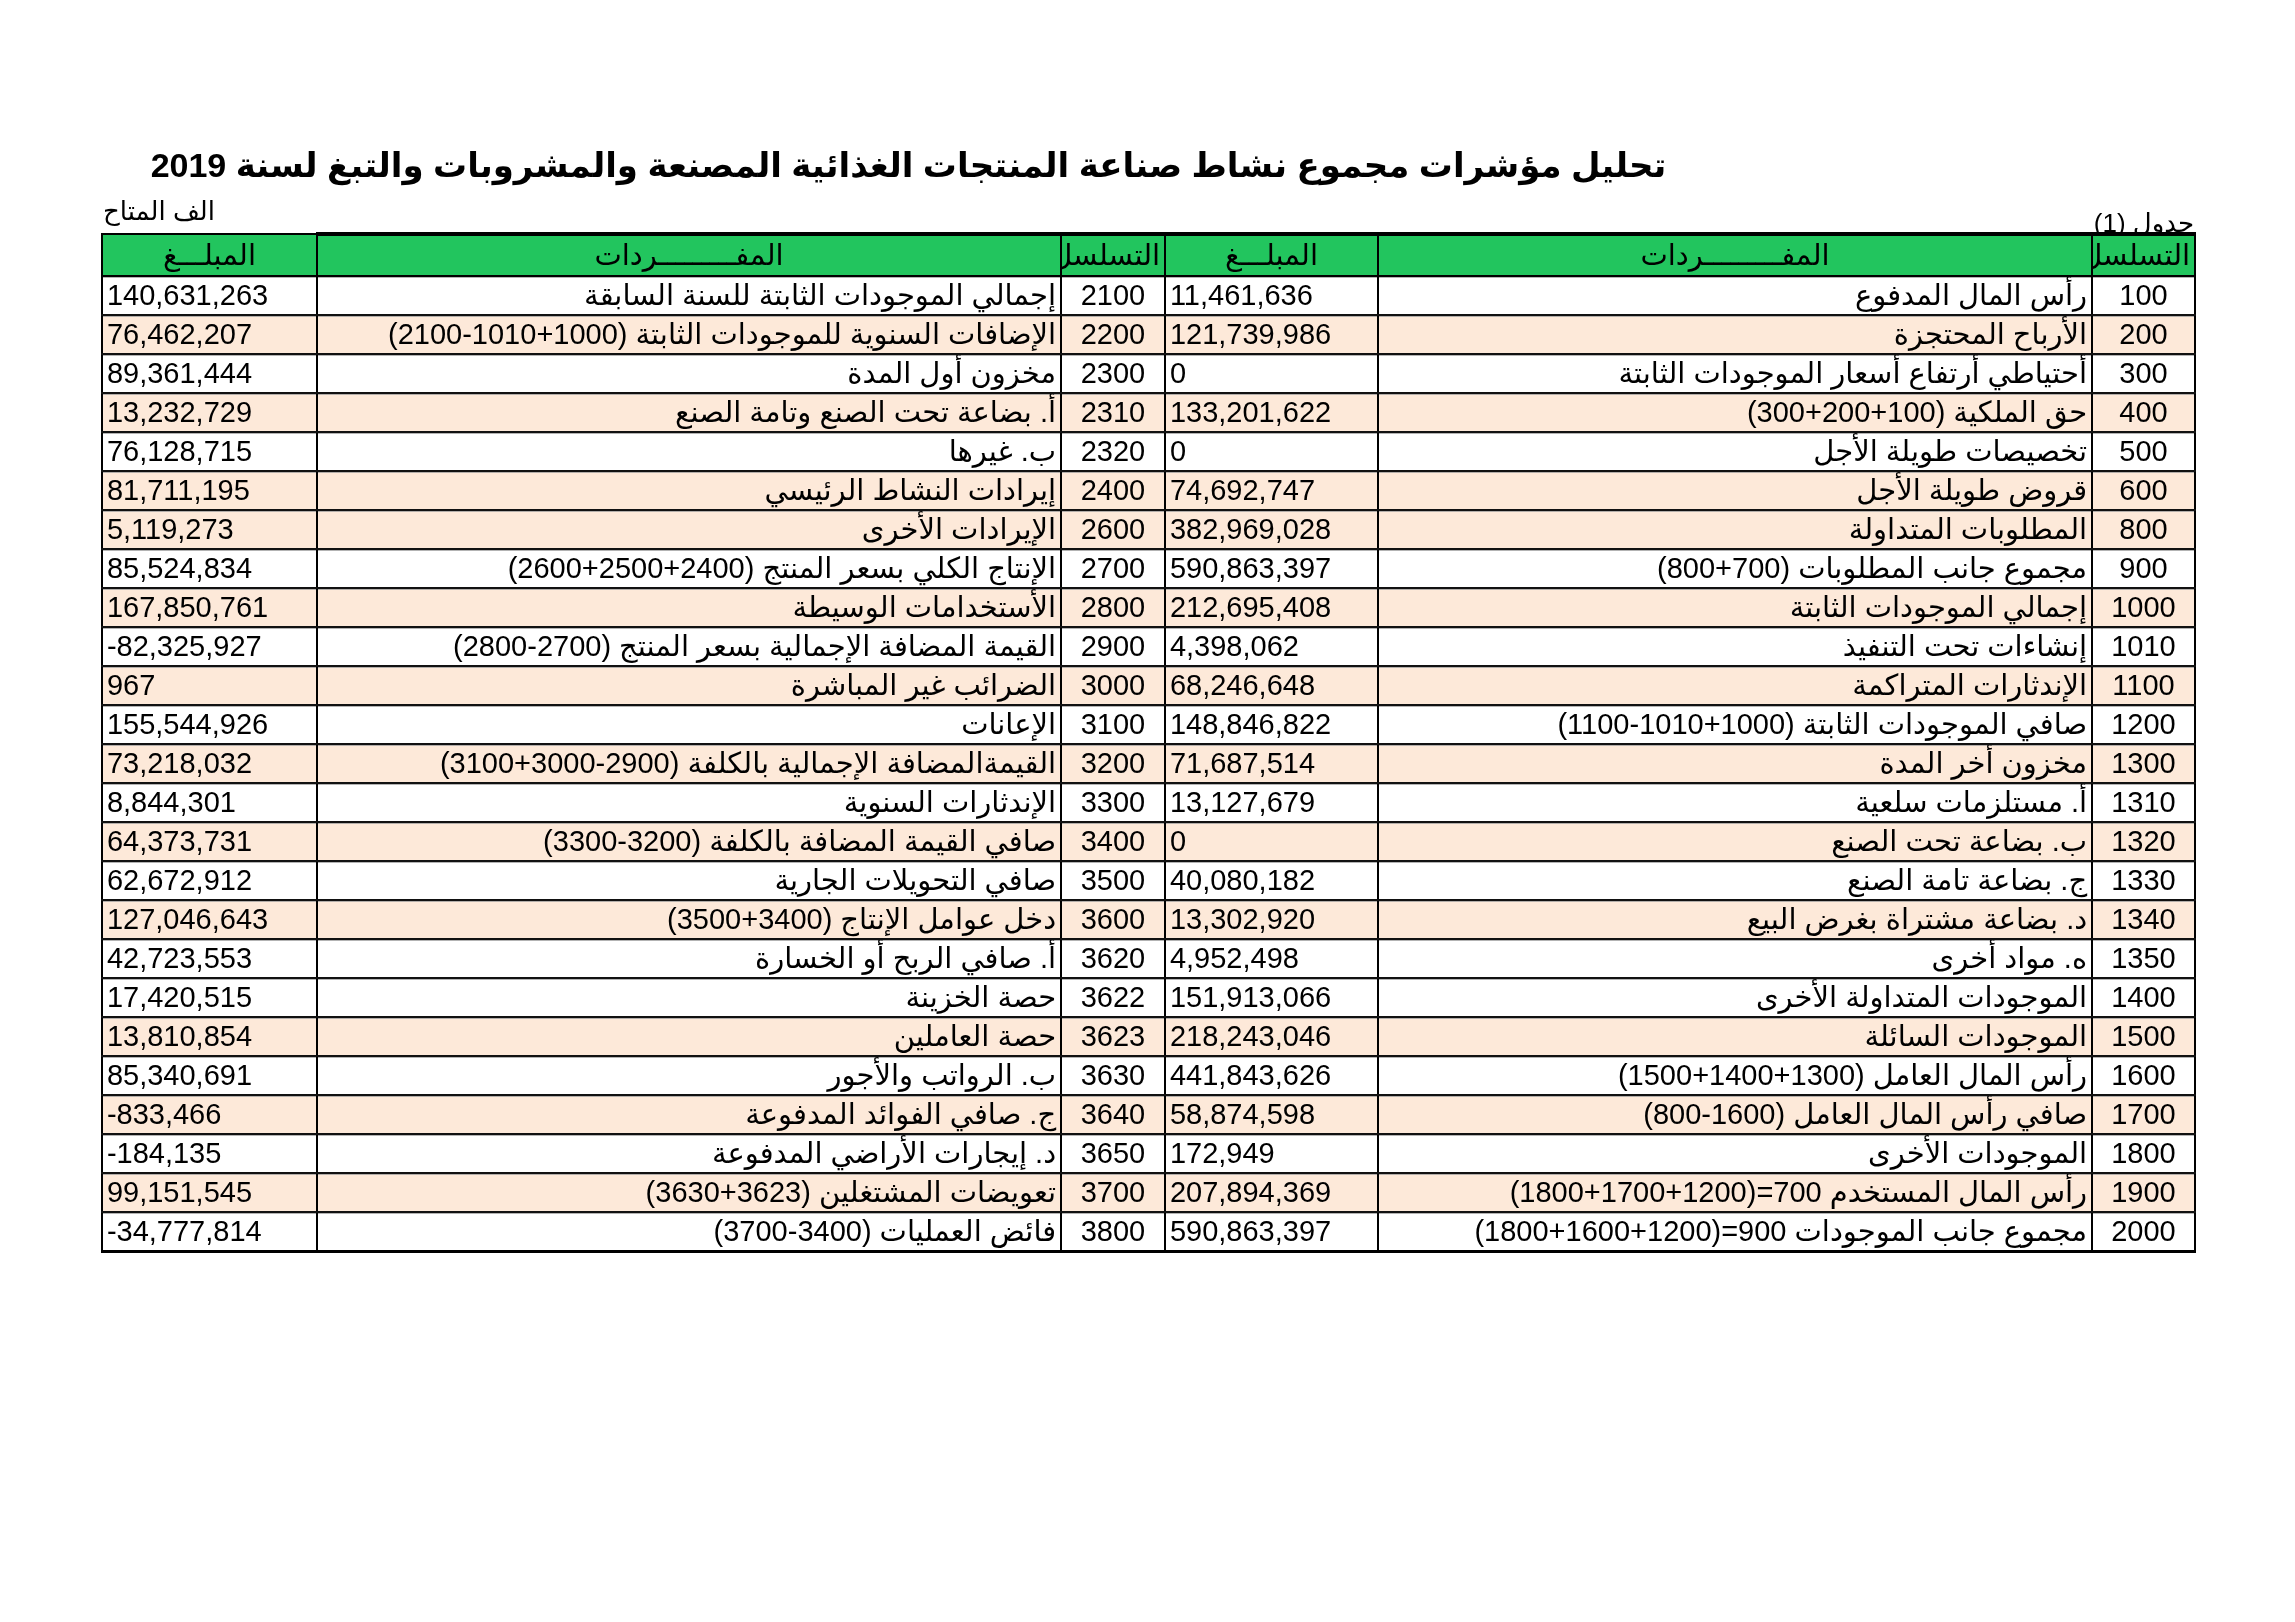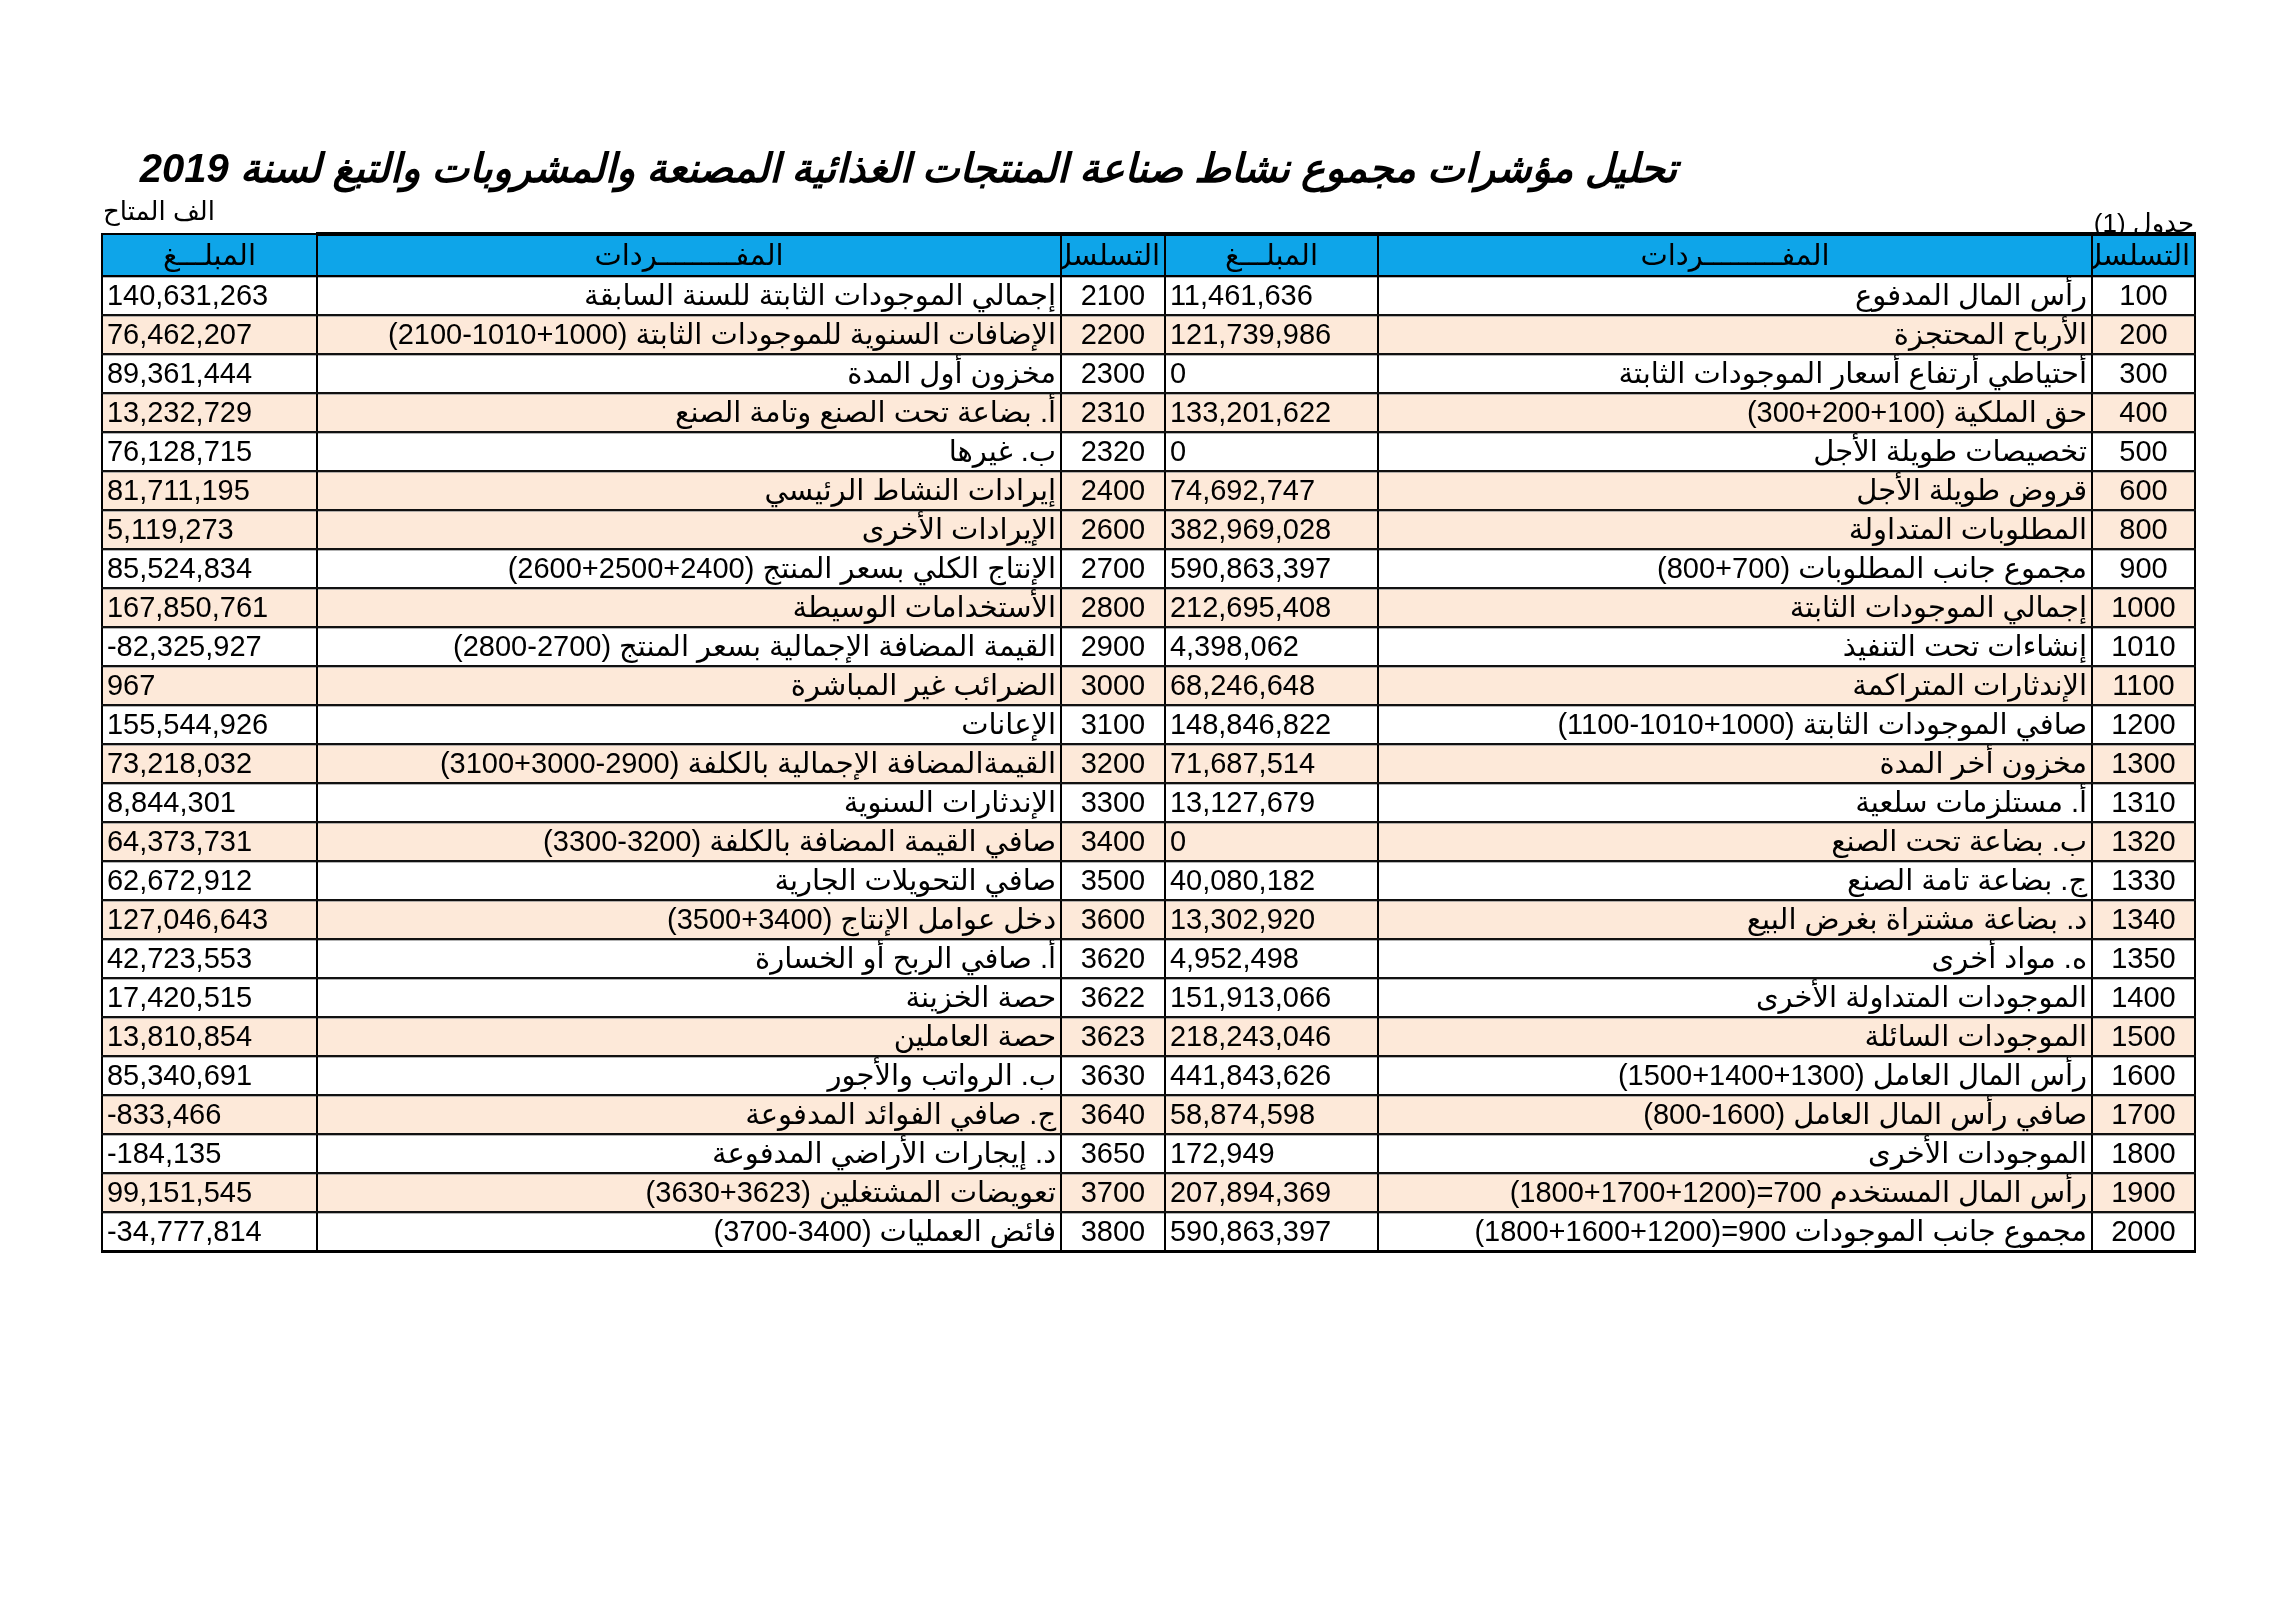--- a/index.html
+++ b/index.html
@@ -14,25 +14,24 @@
       overflow: hidden;
       font-family: "Liberation Sans", "DejaVu Sans", sans-serif;
       color: #000;
     }
     .title {
       position: absolute;
       left: 0;
       width: 1817px;
       top: 145px;
       text-align: center;
-      font-size: 40px;
+      font-size: 34px;
       font-weight: bold;
       direction: rtl;
       letter-spacing: 0;
-      font-style: italic;
     }
     .table-label {
       position: absolute;
       top: 196px;
       right: 101px;
       font-size: 26px;
       direction: rtl;
       margin-top: 12px;
     }
     .unit-label {
@@ -62,21 +61,21 @@
       border-left: 2px solid #000;
       border-right: 2px solid #000;
       height: 37px;
       padding: 0 3.9px;
       font-size: 29px;
       white-space: nowrap;
       overflow: hidden;
       line-height: 1;
     }
     table.data th {
-      background: #0ea5e9;
+      background: #22c55e;
       font-weight: normal;
       height: 39px;
       border-top: 4.6px solid #000;
       border-bottom: 2px solid #000;
       text-align: center;
       direction: rtl;
     }
     table.data th.h-amt-l { border-top-width: 2px; }
     table.data td {
       border-bottom: 2px solid #111;

